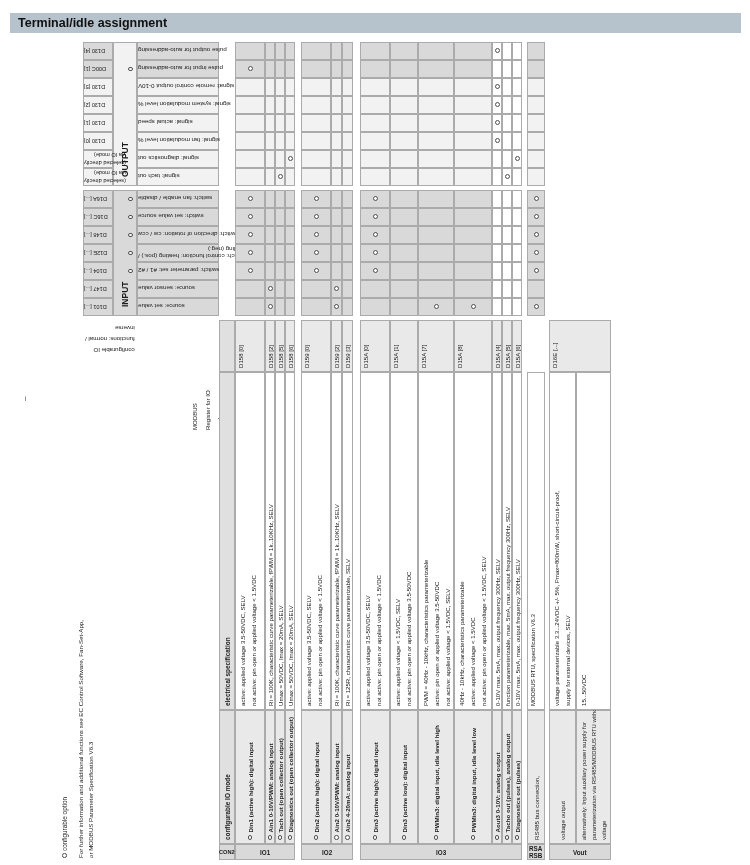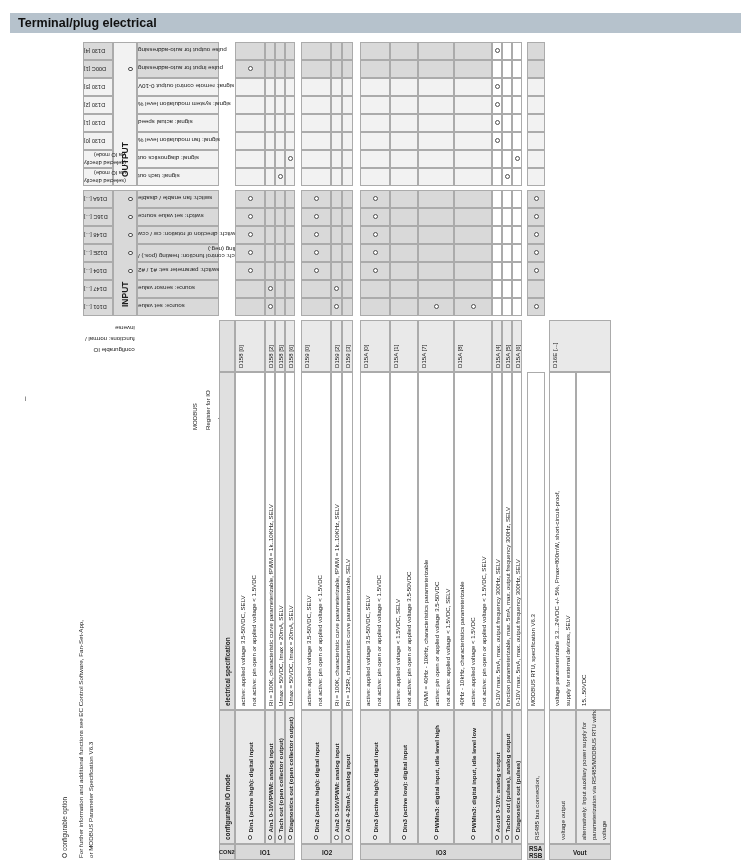--- a/index.html
+++ b/index.html
@@ -10,21 +10,21 @@
   #rot{position:absolute;left:23px;top:40px;width:820px;height:588px;
        transform-origin:0 0;transform:rotate(-90deg) translateX(-820px);}
   .vtx{writing-mode:vertical-rl;transform:rotate(180deg);white-space:nowrap;}
   .vrl{writing-mode:vertical-rl;white-space:nowrap;}
   .ring{display:inline-block;border:1px solid #4f4f4f;border-radius:50%;background:#fff;box-sizing:border-box;}
 </style>
 </head>
 <body>
 
 <div id="titlebar">
-  <span>Terminal/plug electrical</span>
+  <span>Terminal/idle assignment</span>
 </div>
 
 <div id="rot">
     <div style="position: absolute; left: 2px; top: 38px; font-size: 6.4px; white-space: nowrap;"><div style="position: absolute; left: 0px; top: 1px; width: 4.5px; height: 4.5px; border: 1px solid rgb(79, 79, 79); border-radius: 50%; background: rgb(255, 255, 255); box-sizing: border-box;"></div><span style="padding-left: 7px;">configurable option</span></div>
     <div style="position: absolute; left: 2px; top: 54px; font-size: 6.2px; white-space: nowrap;">For further information and additional functions see EC Control Software, Fan-Set-App,</div>
     <div style="position: absolute; left: 2px; top: 64px; font-size: 6.2px; white-space: nowrap;">or MODBUS Parameter Specification V6.3</div>
     <div style="position: absolute; left: 459px; top: -3px; font-size: 8px;">–</div>
     <div style="position: absolute; left: 430px; top: 166px;">
       <div style="font-size: 6.1px; line-height: 12.5px; white-space: nowrap;">MODBUS</div>
       <div style="font-size: 6.1px; line-height: 12.5px; white-space: nowrap;">Register for IO</div>

